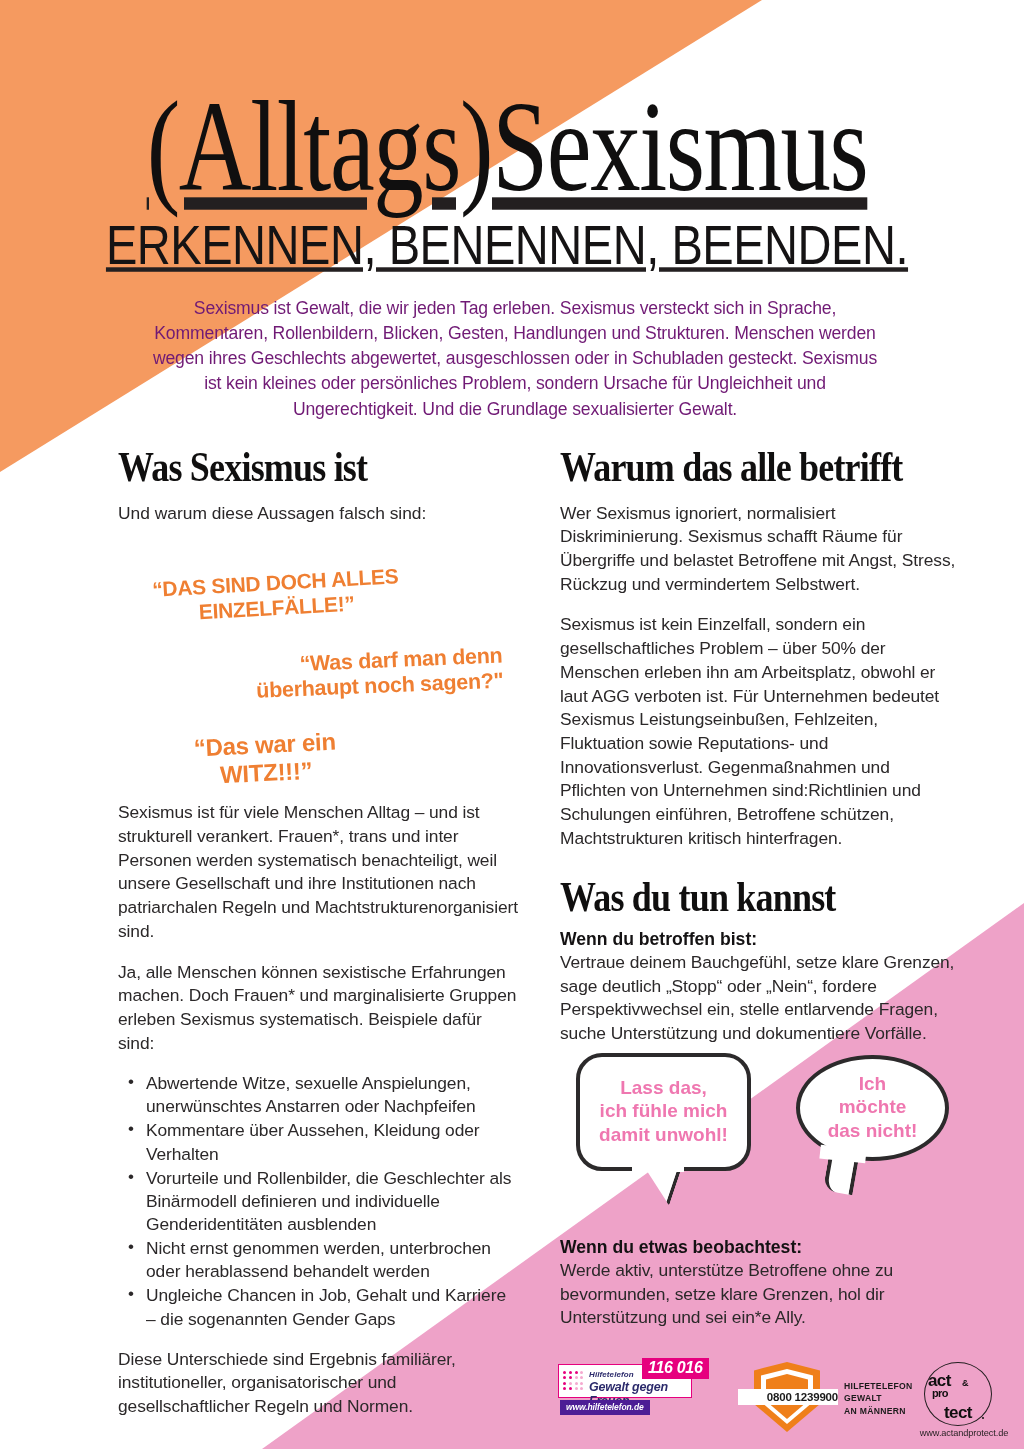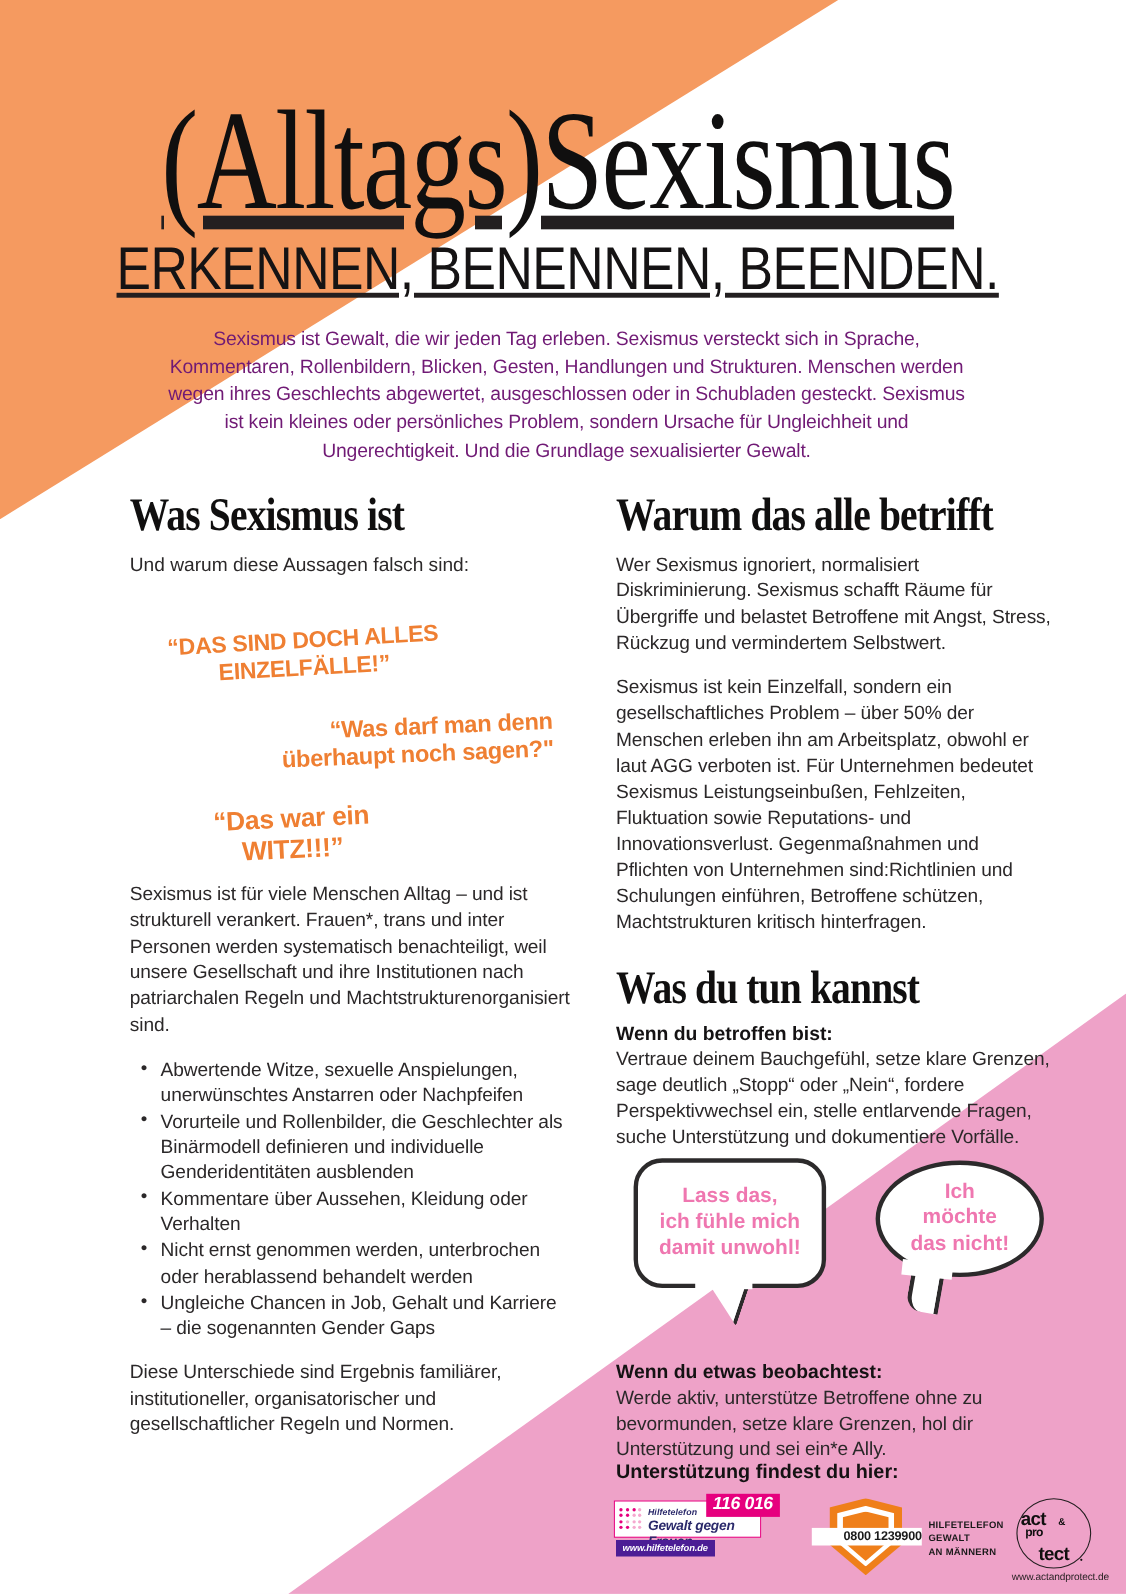--- a/index.html
+++ b/index.html
@@ -489,25 +489,26 @@
     <h2 class="section-title">Was Sexismus ist</h2>
     <div class="sub-lead">Und warum diese Aussagen falsch sind:</div>
 
     <div class="quotes">
       <div class="quote q1">“DAS SIND DOCH ALLES EINZELFÄLLE!”</div>
       <div class="quote q2">“Was darf man denn überhaupt noch sagen?"</div>
       <div class="quote q3">“Das war ein WITZ!!!”</div>
     </div>
 
     <p class="body">Sexismus ist für viele Menschen Alltag – und ist strukturell verankert. Frauen*, trans und inter Personen werden systematisch benachteiligt, weil unsere Gesellschaft und ihre Institutionen nach patriarchalen Regeln und Machtstrukturenorganisiert sind.</p>
+    <p class="body">Ja, alle Menschen können sexistische Erfahrungen machen. Doch Frauen* und marginalisierte Gruppen erleben Sexismus systematisch. Beispiele dafür sind:</p>
 
     <ul class="bullets">
       <li>Abwertende Witze, sexuelle Anspielungen, unerwünschtes Anstarren oder Nachpfeifen</li>
+      <li>Kommentare über Aussehen, Kleidung oder Verhalten</li>
       <li>Vorurteile und Rollenbilder, die Geschlechter als Binärmodell definieren und individuelle Genderidentitäten ausblenden</li>
-      <li>Kommentare über Aussehen, Kleidung oder Verhalten</li>
       <li>Nicht ernst genommen werden, unterbrochen oder herablassend behandelt werden</li>
       <li>Ungleiche Chancen in Job, Gehalt und Karriere – die sogenannten Gender Gaps</li>
     </ul>
 
     <p class="body">Diese Unterschiede sind Ergebnis familiärer, institutioneller, organisatorischer und gesellschaftlicher Regeln und Normen.</p>
   </div>
 
   <div class="col-right">
     <h2 class="section-title">Warum das alle betrifft</h2>
     <p class="body">Wer Sexismus ignoriert, normalisiert Diskriminierung. Sexismus schafft Räume für Übergriffe und belastet Betroffene mit Angst, Stress, Rückzug und vermindertem Selbstwert.</p>
@@ -533,21 +534,20 @@
       <span class="tail"></span>
       <span class="tail-cover"></span>
     </div>
   </div>
 
   <div class="observe">
     <div class="action-head">Wenn du etwas beobachtest:</div>
     <div class="action-body">Werde aktiv, unterstütze Betroffene ohne zu bevormunden, setze klare Grenzen, hol dir Unterstützung und sei ein*e Ally.</div>
   </div>
 
-  <div class="support-head">Unterstützung findest du hier:</div>
 
   <div class="logos">
 
     <div class="logo-hf">
       <div class="frame"></div>
       <div class="dots">
         <i></i>
           <i></i>
           <i></i>
           <i class="pale"></i>

